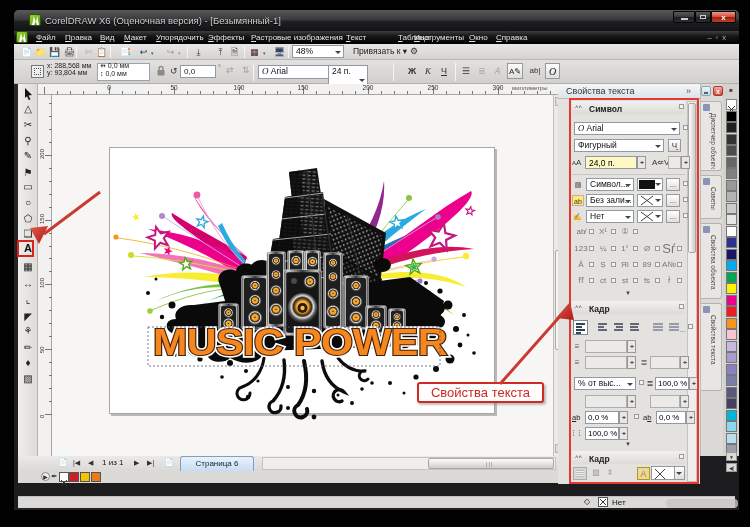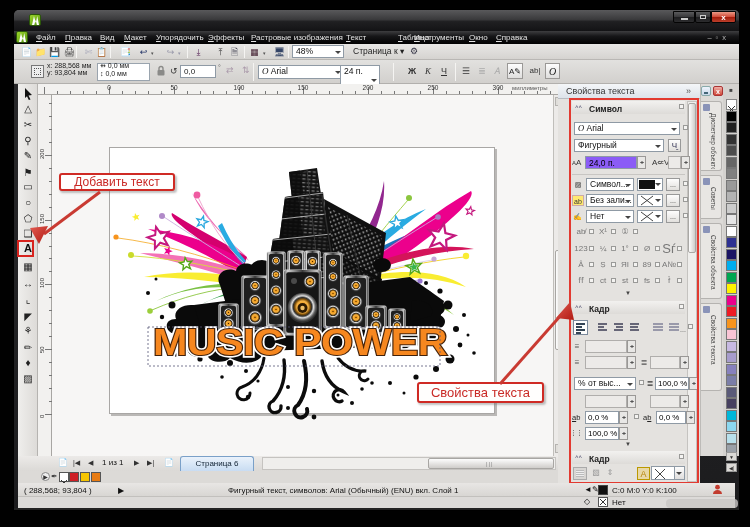--- a/index.html
+++ b/index.html
@@ -42,20 +42,21 @@
 .spin:after{content:"";position:absolute;left:1.5px;bottom:2px;border:2.5px solid transparent;border-top-color:#555}
 .sechead{position:absolute;left:572px;width:124px;height:12px;font-size:8.5px;font-weight:bold;color:#222}
 .redbox{position:absolute;border:2px solid #cf2a24;border-radius:3px;background:#fffefd;color:#c92a26;box-shadow:1.5px 2px 2px rgba(120,120,120,.45);text-align:center}
 .gbox{position:absolute;background:#eceae8;border:1px solid #b0aeac}
 .dkicon{position:absolute;font-size:8px;color:#555;text-align:center}
 </style></head><body>
 <div id="stage">
 <div id="win"></div>
 <div id="titlebar">
       <div class="corelico" style="left:15px;top:4px"></div>
+      <span id="titletext">CorelDRAW X6 (Оценочная версия) - [Безымянный-1]</span>
     </div>
 <div class="wb" style="left:673px;width:22px">
       <div style="width:7px;height:2px;background:#ccc;margin:6px auto 0"></div>
     </div>
 <div class="wb" style="left:695px;width:16px">
       <div style="width:6px;height:4px;border:1px solid #ccc;margin:3px auto 0"></div>
     </div>
 <div class="wb" id="wb-close" style="left:711px;width:25px;color:#fff;text-align:center;font-size:8px;line-height:11px;font-weight:bold">x</div>
 <div id="menubar">
 <div class="corelico" style="left:2px;top:0px"></div>
@@ -94,21 +95,21 @@
           <rect x="1.5" y="5" width="7" height="5.5" rx="1" fill="#8a8a88"></rect>
           <path d="M3,5 V3.5 a2,2 0 0,1 4,0 V5" fill="none" stroke="#8a8a88" stroke-width="1.4"></path>
         </svg></div>
  <div class="abs" style="left:170px;top:6px;font-size:9px;color:#333">↺</div>
  <div class="abs" style="left:180px;top:5px;width:36px;height:13px;background:#fff;border:1px solid #8f9aa5;font-size:8px;line-height:12px;padding-left:3px">0,0</div>
  <div class="abs" style="left:218px;top:4px;color:#666">°</div>
  <div class="abs" style="left:226px;top:5px;width:12px;height:12px;color:#a9a;font-size:9px">⇄</div>
  <div class="abs" style="left:242px;top:5px;width:12px;height:12px;color:#a9a;font-size:9px">⇅</div>
  <div class="sep" style="left:253px;top:3px;height:18px"></div>
  <div class="combo" style="left:258px;top:5px;width:86px;height:14px"><i style="font-family:'Liberation Serif',serif;font-size:9px">O</i>&nbsp;Arial</div>
- <div class="combo" style="left:340px;top:5px;width:40px;height:30px">24 п.</div>
+ <div class="combo" style="left:328px;top:5px;width:40px;height:30px">24 п.</div>
  <div class="sep" style="left:393px;top:3px;height:18px"></div>
  <div class="ticon" style="left:406px;top:5px;width:12px;font-weight:bold;font-size:9px">Ж</div>
  <div class="ticon" style="left:422px;top:5px;width:12px;font-style:italic;font-size:9px;font-family:'Liberation Serif',serif">К</div>
  <div class="ticon" style="left:438px;top:5px;width:12px;text-decoration:underline;font-size:9px">Ч</div>
  <div class="sep" style="left:455px;top:3px;height:18px"></div>
  <div class="ticon" style="left:460px;top:5px;width:12px;font-size:9px">☰</div>
  <div class="ticon" style="left:476px;top:5px;width:12px;color:#aaa;font-size:9px">≣</div>
  <div class="ticon" style="left:491px;top:5px;width:12px;color:#aaa;font-size:9px">𝐴</div>
  <div class="cbtn" style="left:507px;top:3px;width:16px;height:16px;text-align:center;font-size:8px;line-height:15px">A✎</div>
  <div class="ticon" style="left:529px;top:5px;width:12px;font-size:8px">ab|</div>
@@ -482,21 +483,21 @@
       <div class="abs" style="left:150px;top:2px;width:13px;height:13px;font-size:9px;color:#99a;text-align:center;line-height:13px">↪</div>
       <div class="abs" style="left:178px;top:2px;width:13px;height:13px;font-size:9px;color:#525;text-align:center;line-height:13px">⤓</div>
       <div class="abs" style="left:200px;top:2px;width:13px;height:13px;font-size:9px;color:#333;text-align:center;line-height:13px">⤒</div>
       <div class="abs" style="left:214px;top:2px;width:13px;height:13px;font-size:9px;color:#445;text-align:center;line-height:13px">🗎</div>
       <div class="abs" style="left:234px;top:2px;width:13px;height:13px;font-size:9px;color:#423;text-align:center;line-height:13px">▦</div>
       <div class="abs" style="left:259px;top:2px;width:13px;height:13px;font-size:9px;color:#346;text-align:center;line-height:13px">🖥</div>
       <div class="abs" style="left:137px;top:6px;font-size:5px;color:#555">▾</div>
       <div class="abs" style="left:164px;top:6px;font-size:5px;color:#99a">▾</div>
       <div class="abs" style="left:249px;top:6px;font-size:5px;color:#555">▾</div>
       <div class="combo" style="left:278px;top:1px;width:52px;height:13px">48%</div>
-      <div class="abs" style="left:339px;top:2px;font-size:8.5px;color:#222">Страница к ▾</div>
+      <div class="abs" style="left:339px;top:2px;font-size:8.5px;color:#222">Привязать к ▾</div>
       <div class="abs" style="left:396px;top:2px;width:12px;height:12px;font-size:9px;color:#334">⚙</div>
       <div class="sep" style="left:62px;top:2px;height:12px"></div>
       <div class="sep" style="left:96px;top:2px;height:12px"></div>
       <div class="sep" style="left:173px;top:2px;height:12px"></div>
       <div class="sep" style="left:230px;top:2px;height:12px"></div>
       <div class="sep" style="left:274px;top:2px;height:12px"></div>
     </div>
 <div id="dockhead">
       <span style="position:absolute;left:8px;top:2px">Свойства текста</span>
       <span style="position:absolute;left:128px;top:2px;color:#555">»</span>
@@ -506,21 +507,21 @@
 <div class="abs" style="left:688px;top:103px;width:8px;height:150px;background:linear-gradient(90deg,#fdfdfd,#cfcdca);border:1px solid #aaa8a5;border-radius:2px"></div>
 <div class="abs" style="left:572px;top:101px;width:113px;height:13px;background:linear-gradient(#f2f1ef,#dddbd8)"></div>
 <div class="abs" style="left:575px;top:104px;width:7px;height:7px;font-size:6px;color:#446;line-height:7px">˄˄</div>
 <div class="sechead" style="top:104px;left:589px">Символ</div>
 <div class="chk" style="left:679px;top:104px"></div>
 <div class="combo" style="left:574px;top:122px;width:106px;height:13px"><i style="font-family:'Liberation Serif',serif">O</i>&nbsp;Arial</div>
 <div class="chk" style="left:683px;top:125px"></div>
 <div class="combo" style="left:574px;top:139px;width:90px;height:13px">Фигурный</div>
 <div class="abs" style="left:668px;top:139px;width:13px;height:13px;background:linear-gradient(#fefefe,#e0dedb);border:1px solid #999;font-size:8px;text-align:center;line-height:12px;color:#335">Ч̭</div>
 <div class="abs" style="left:572px;top:158px;font-size:8px;color:#333"><span style="font-size:6px">A</span>A</div>
-<div class="abs" style="left:585px;top:156px;width:52px;height:13px;background:#8b5cf6;border:1px solid #8f9aa5;font-size:8.5px;line-height:12px;padding-left:3px">24,0 п.</div>
+<div class="abs" style="left:585px;top:156px;width:52px;height:13px;background:#fef9c3;border:1px solid #8f9aa5;font-size:8.5px;line-height:12px;padding-left:3px">24,0 п.</div>
 <div class="spin" style="left:637px;top:156px;height:13px"></div>
 <div class="abs" style="left:652px;top:158px;font-size:8px;color:#333">A⇍V</div>
 <div class="gbox" style="left:668px;top:156px;width:13px;height:13px"></div>
 <div class="spin" style="left:681px;top:156px;height:13px"></div>
 <div class="abs" style="left:572px;top:174px;width:113px;height:1px;background:#c8c6c3"></div>
 <div class="abs" style="left:572px;top:179px;width:12px;height:11px;font-size:7px;color:#333;text-align:center;line-height:11px;">▨</div>
 <div class="combo" style="left:586px;top:178px;width:48px;height:13px">Символ...</div>
 <div class="abs" style="left:637px;top:178px;width:26px;height:13px;background:#fff;border:1px solid #8f9aa5">
       <div style="position:absolute;left:1px;top:1px;width:16px;height:9px;background:#111"></div>
       <div style="position:absolute;right:1px;top:4px;border:3px solid transparent;border-top-color:#444"></div>
@@ -762,44 +763,31 @@
       <div class="abs" style="left:23px;top:1px;width:9px;height:9px;border:1px solid #888;border-radius:50%;background:#eee;font-size:6px;text-align:center;line-height:8px;color:#333">▶</div>
       <div class="abs" style="left:33px;top:1px;font-size:8px;color:#444">✒</div>
       <div class="abs" style="left:41px;top:1px;width:10px;height:10px;background:#fff;border:1px solid #555"><svg width="8" height="8">
           <line x1="1" y1="1" x2="7" y2="7" stroke="#333"></line>
           <line x1="7" y1="1" x2="1" y2="7" stroke="#333"></line>
         </svg></div>
       <div class="abs" style="left:51px;top:1px;width:10px;height:10px;background:#cf1f25;border:1px solid #555"></div>
       <div class="abs" style="left:62px;top:1px;width:10px;height:10px;background:#f5c400;border:1px solid #555"></div>
       <div class="abs" style="left:73px;top:1px;width:10px;height:10px;background:#e87b12;border:1px solid #555"></div>
     </div>
-<div id="status1">
-      <div class="abs" style="left:6px;top:3px">( 288,568; 93,804 )</div>
-      <div class="abs" style="left:100px;top:3px">▶</div>
-      <div class="abs" style="left:210px;top:3px">Фигурный текст, символов: Arial (Обычный) (ENU) вкл. Слой 1</div>
-      <div class="abs" style="left:566px;top:2px;font-size:8px">◄✎</div>
-      <div class="abs" style="left:580px;top:2px;width:10px;height:10px;background:#111;border:1px solid #444"></div>
-      <div class="abs" style="left:594px;top:3px">C:0 M:0 Y:0 K:100</div>
-      <div class="abs" style="left:694px;top:1px;width:11px;height:11px"><svg width="11" height="11">
-          <circle cx="5.5" cy="3.2" r="2.4" fill="#c23b2e"></circle>
-          <path d="M1,10 a4.5,4 0 0,1 9,0 Z" fill="#c23b2e"></path>
-        </svg></div>
-    </div>
 <div id="status2">
       <div class="abs" style="left:566px;top:0px;font-size:8px">◇</div>
       <div class="abs" style="left:580px;top:0px;width:10px;height:10px;background:#fff;border:1px solid #555"><svg width="8" height="8">
           <line x1="1" y1="1" x2="7" y2="7" stroke="#333"></line>
           <line x1="7" y1="1" x2="1" y2="7" stroke="#333"></line>
         </svg></div>
       <div class="abs" style="left:594px;top:1px">Нет</div>
       <div class="abs" style="left:648px;top:2px;width:72px;height:9px;background:#c8c6c4;border-radius:4px;opacity:.8"></div>
     </div>
 <div class="abs" style="left:14px;top:508px;width:725px;height:2px;background:#222"></div>
 <div class="abs" style="left:17px;top:240px;width:17px;height:17px;border:2px solid #d8231d"></div>
-<div class="redbox" style="left:59px;top:173px;width:116px;height:18px;font-size:12px;line-height:15px">Добавить текст</div>
 <svg class="abs" style="left:28px;top:186px" width="80" height="62" viewBox="0 0 80 62">
 <defs>
         <linearGradient id="ar1" x1="0" y1="0" x2="1" y2="1">
           <stop offset="0" stop-color="#e25b52"></stop>
           <stop offset="1" stop-color="#b01a12"></stop>
         </linearGradient>
       </defs>
 <line x1="72" y1="6" x2="16" y2="48" stroke="url(#ar1)" stroke-width="3"></line>
 <polygon points="11,58 2,42 20,40" fill="url(#ar1)"></polygon>
     </svg>

